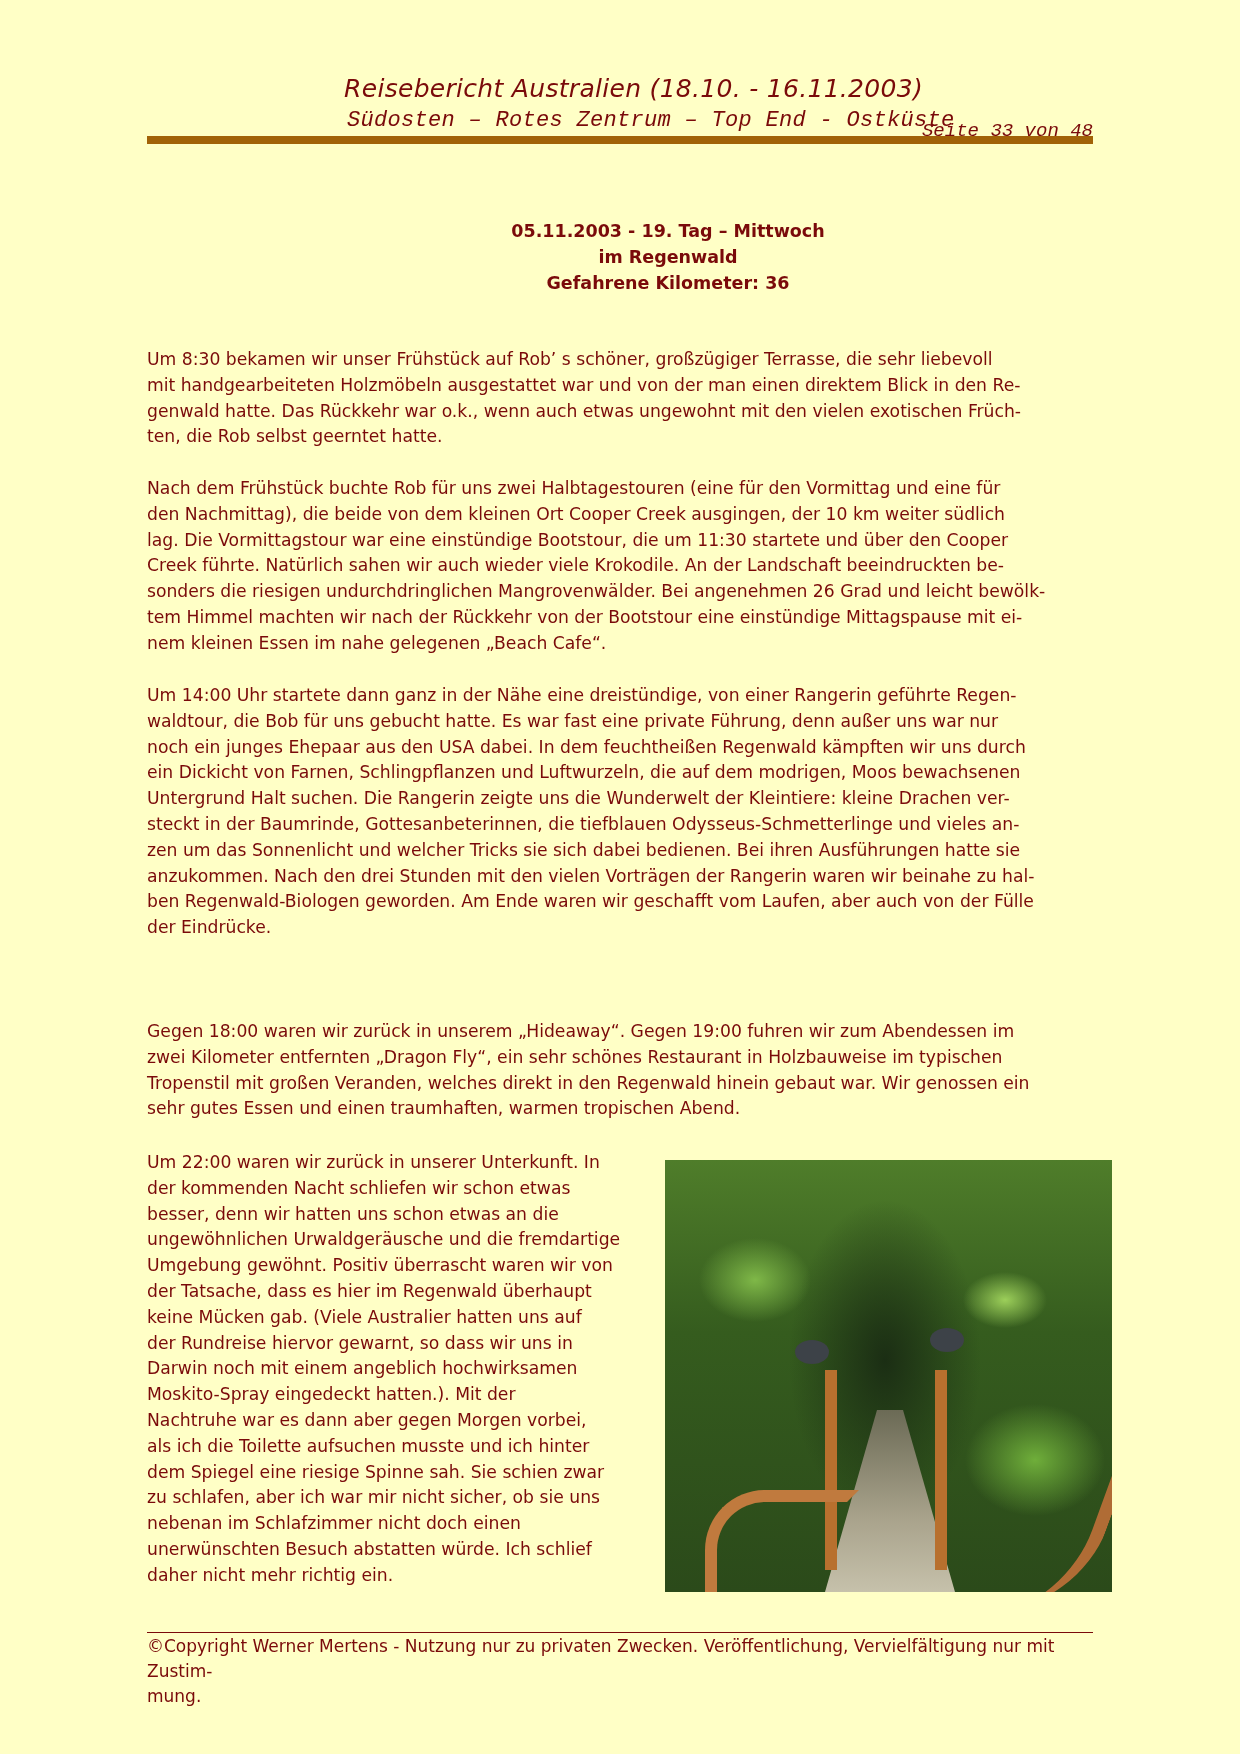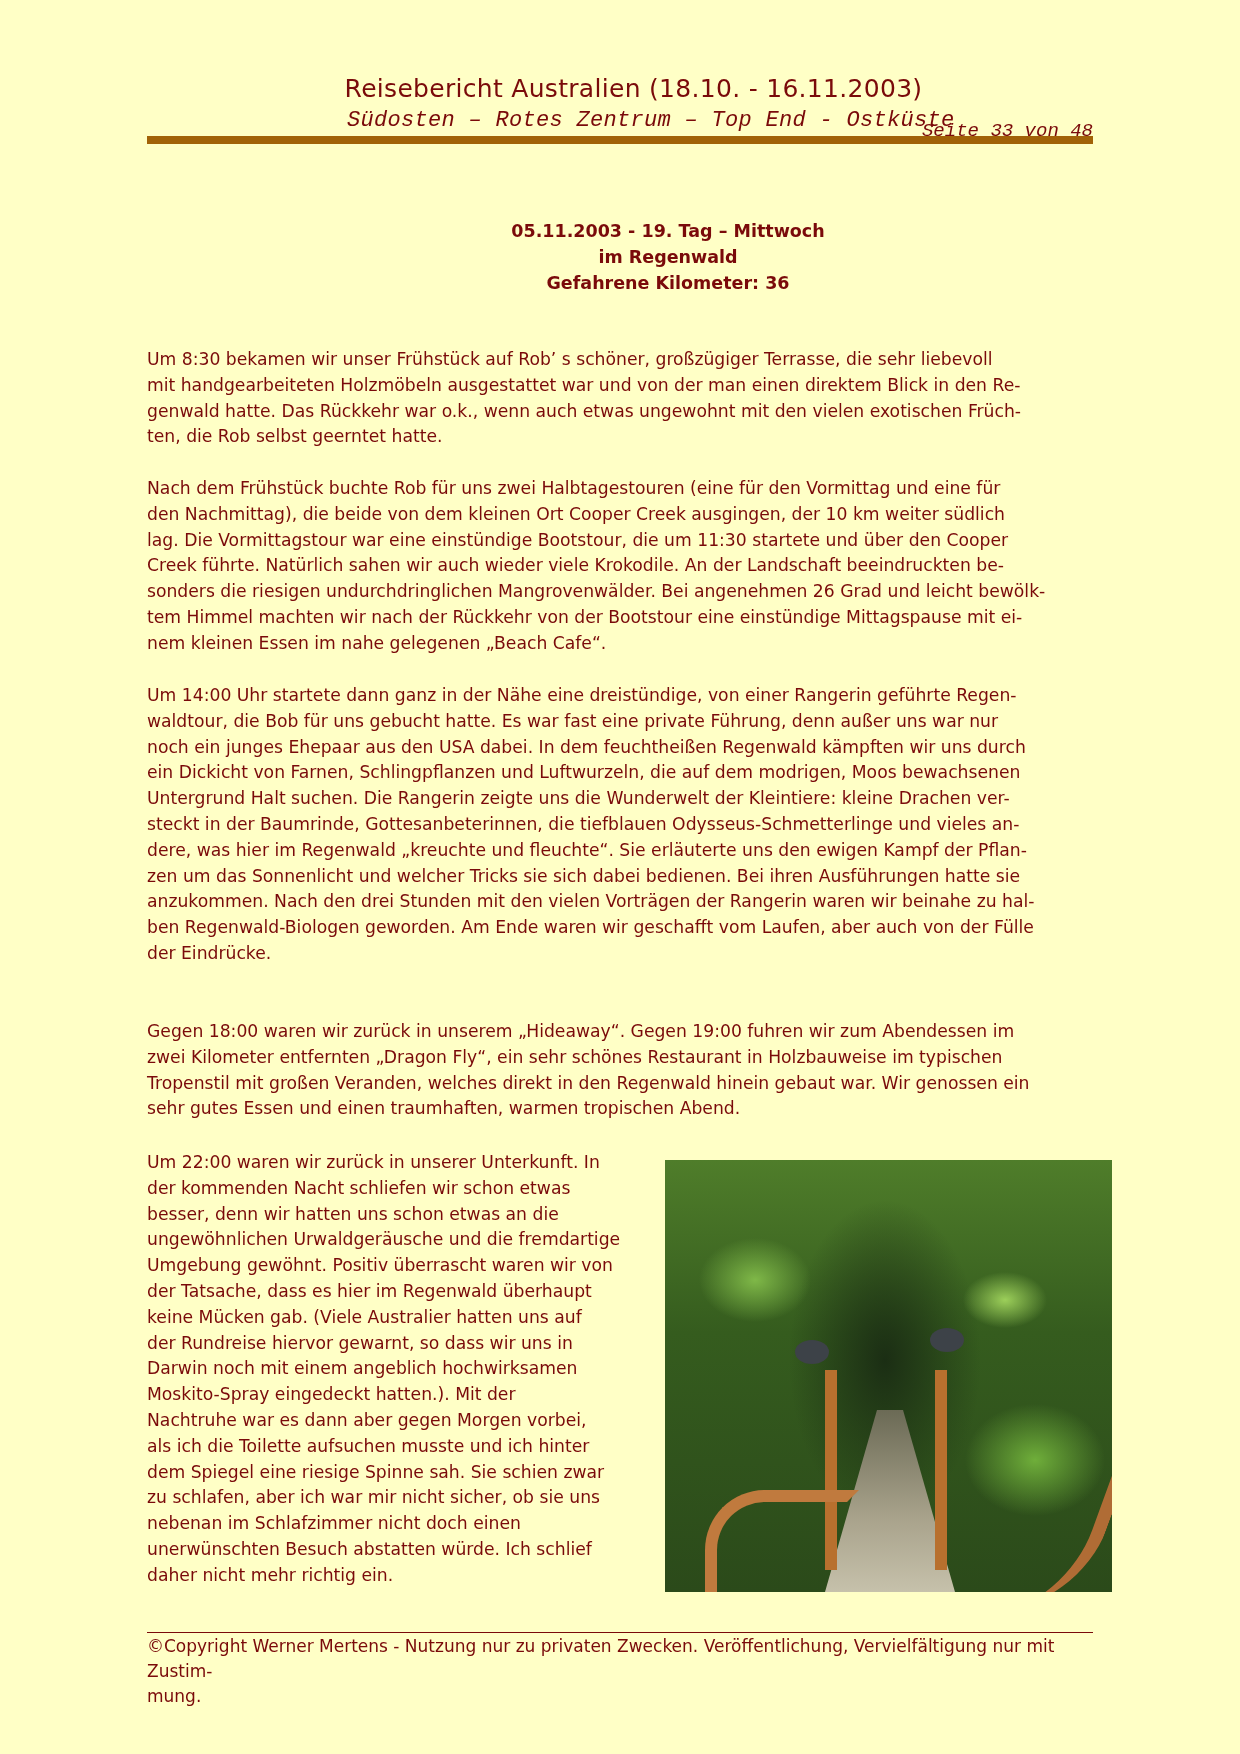--- a/index.html
+++ b/index.html
@@ -3,21 +3,21 @@
 <meta charset="utf-8">
 <style>
   html, body { margin:0; padding:0; }
   body {
     width:1240px; height:1754px; background:#ffffc6;
     position:relative; overflow:hidden;
     font-family:"DejaVu Sans", sans-serif; color:#7a0a0a;
   }
   .header-title {
     position:absolute; left:0; width:1212px; top:74px; text-align:center;
-    font-size:25px; letter-spacing:0.3px;
+    font-style:italic; font-size:25px; letter-spacing:0.3px;
     padding-left:55px; box-sizing:border-box;
   }
   .header-sub {
     position:absolute; left:147px; width:946px; top:108px; height:28px;
     border-bottom:8px solid #a16207;
     font-family:Liberation Mono, monospace;
   }
   .header-sub .sub {
     position:absolute; left:200px; top:0; font-style:italic; font-size:22px; letter-spacing:0.3px;
   }
@@ -93,21 +93,20 @@
   <span class="line">nem kleinen Essen im nahe gelegenen „Beach Cafe“.</span>
 </div>
 
 <div class="body-text" style="top:683px;">
   <span class="line">Um 14:00 Uhr startete dann ganz in der Nähe eine dreistündige, von einer Rangerin geführte Regen-</span>
   <span class="line">waldtour, die Bob für uns gebucht hatte. Es war fast eine private Führung, denn außer uns war nur</span>
   <span class="line">noch ein junges Ehepaar aus den USA dabei. In dem feuchtheißen Regenwald kämpften wir uns durch</span>
   <span class="line">ein Dickicht von Farnen, Schlingpflanzen und Luftwurzeln, die auf dem modrigen, Moos bewachsenen</span>
   <span class="line">Untergrund Halt suchen. Die Rangerin zeigte uns die Wunderwelt der Kleintiere: kleine Drachen ver-</span>
   <span class="line">steckt in der Baumrinde, Gottesanbeterinnen, die tiefblauen Odysseus-Schmetterlinge und vieles an-</span>
-  <span class="line">dere, was hier im Regenwald „kreuchte und fleuchte“. Sie erläuterte uns den ewigen Kampf der Pflan-</span>
   <span class="line">zen um das Sonnenlicht und welcher Tricks sie sich dabei bedienen. Bei ihren Ausführungen hatte sie</span>
   <span class="line">anzukommen. Nach den drei Stunden mit den vielen Vorträgen der Rangerin waren wir beinahe zu hal-</span>
   <span class="line">ben Regenwald-Biologen geworden. Am Ende waren wir geschafft vom Laufen, aber auch von der Fülle</span>
   <span class="line">der Eindrücke.</span>
 </div>
 
 <div class="body-text" style="top:1019px;">
   <span class="line">Gegen 18:00 waren wir zurück in unserem „Hideaway“. Gegen 19:00 fuhren wir zum Abendessen im</span>
   <span class="line">zwei Kilometer entfernten „Dragon Fly“, ein sehr schönes Restaurant in Holzbauweise im typischen</span>
   <span class="line">Tropenstil mit großen Veranden, welches direkt in den Regenwald hinein gebaut war. Wir genossen ein</span>

